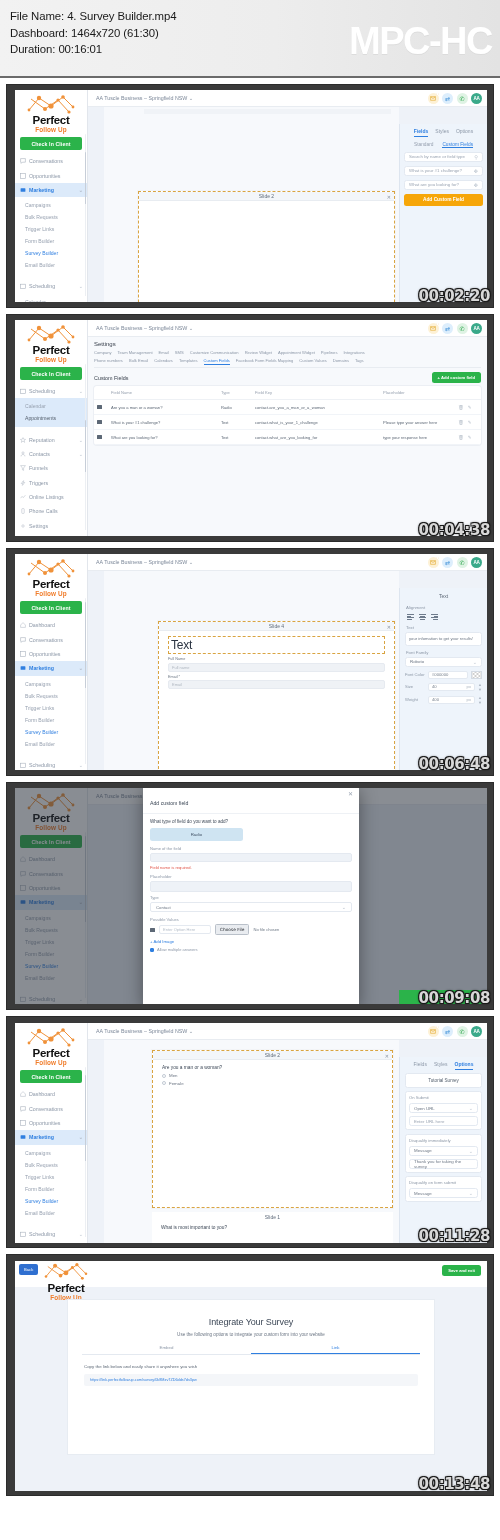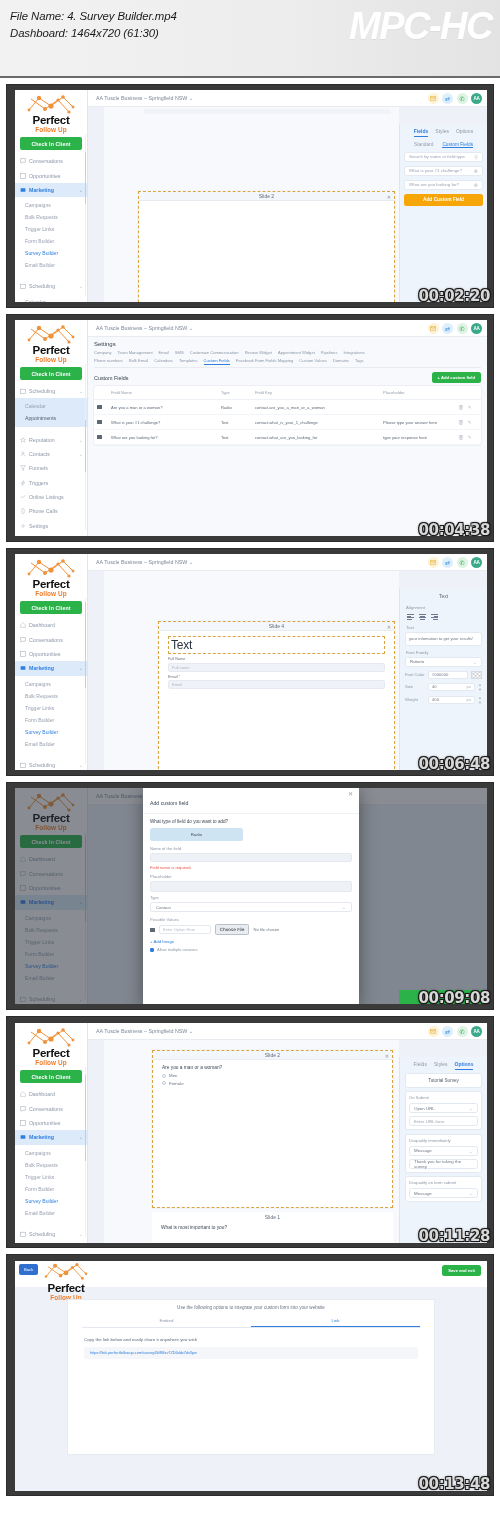--- a/index.html
+++ b/index.html
@@ -9,25 +9,24 @@
     font-family:"Liberation Sans", sans-serif;
     background:#ffffff;
   }
 
   
   .info-header{
     position:relative; width:500px; height:78px;
     background:linear-gradient(to right,#f2f2f2 0%,#ededed 55%,#e3e3e3 100%);
     border-bottom:2px solid #6b6b6b;
     padding:8px 0 0 10px;
-    font-style:italic;
   }
   .info-line{ font-size:11.4px; color:#1a1a1a; line-height:16.5px; letter-spacing:-0.1px;}
   .mpc-brand{
-    position:absolute; right:8px; top:6px;
+    position:absolute; right:8px; top:21px;
     font-size:38px; font-weight:bold; color:#ffffff;
     letter-spacing:-1.5px; line-height:40px;
     text-shadow:0 1px 0 #dcdcdc;
   }
 
   
   .strip{ width:500px; }
   .thumb{
     position:relative;
     margin:6px auto 0 auto;
@@ -229,20 +228,21 @@
   .ic-copy{ font-size:4.4px; color:#5d6876; margin:9px 0 0 16px;}
   .ic-url{ margin:5px 16px 0 16px; background:#f4f6f9; border-radius:2px; padding:4px 6px;
            font-size:3.8px; color:#2f7fe0; overflow:hidden; white-space:nowrap; text-overflow:ellipsis;}
 </style>
 </head>
 <body>
 
 <div class="info-header">
   <div class="info-line">File Name: 4. Survey Builder.mp4</div>
   <div class="info-line">Dashboard: 1464x720 (61:30)</div>
+  <div class="info-line">Duration: 00:16:01</div>
   <div class="mpc-brand">MPC-HC</div>
 </div>
 
 <div class="strip">
 
   <div class="thumb" style="width:488px;height:224px;">
     <div class="screen" style="left:8px;top:5px;width:472px;height:212px;">
       <div class="app">
 
         <div class="sidebar">
@@ -1104,20 +1104,21 @@
                     <circle cx="48" cy="13" r="1.4"></circle>
                   </g>
                 </svg>
             </div>
             <div class="logo-perfect">Perfect</div>
             <div class="logo-follow">Follow Up</div>
           </div>
           <div class="saveexit">Save and exit</div>
         </div>
         <div class="intcard">
+          <div class="ic-title">Integrate Your Survey</div>
           <div class="ic-sub">Use the following options to integrate your custom form into your website</div>
           <div class="ic-tabs">
             <span class="ic-tab">Embed</span>
             <span class="ic-tab on">Link</span>
           </div>
           <div class="ic-copy">Copy the link below and easily share it anywhere you wish</div>
           <div class="ic-url">https://link.perfectfollowup.com/survey/0k8Mzv7ZD6dds7ds3pw</div>
         </div>
       </div>
     </div>

